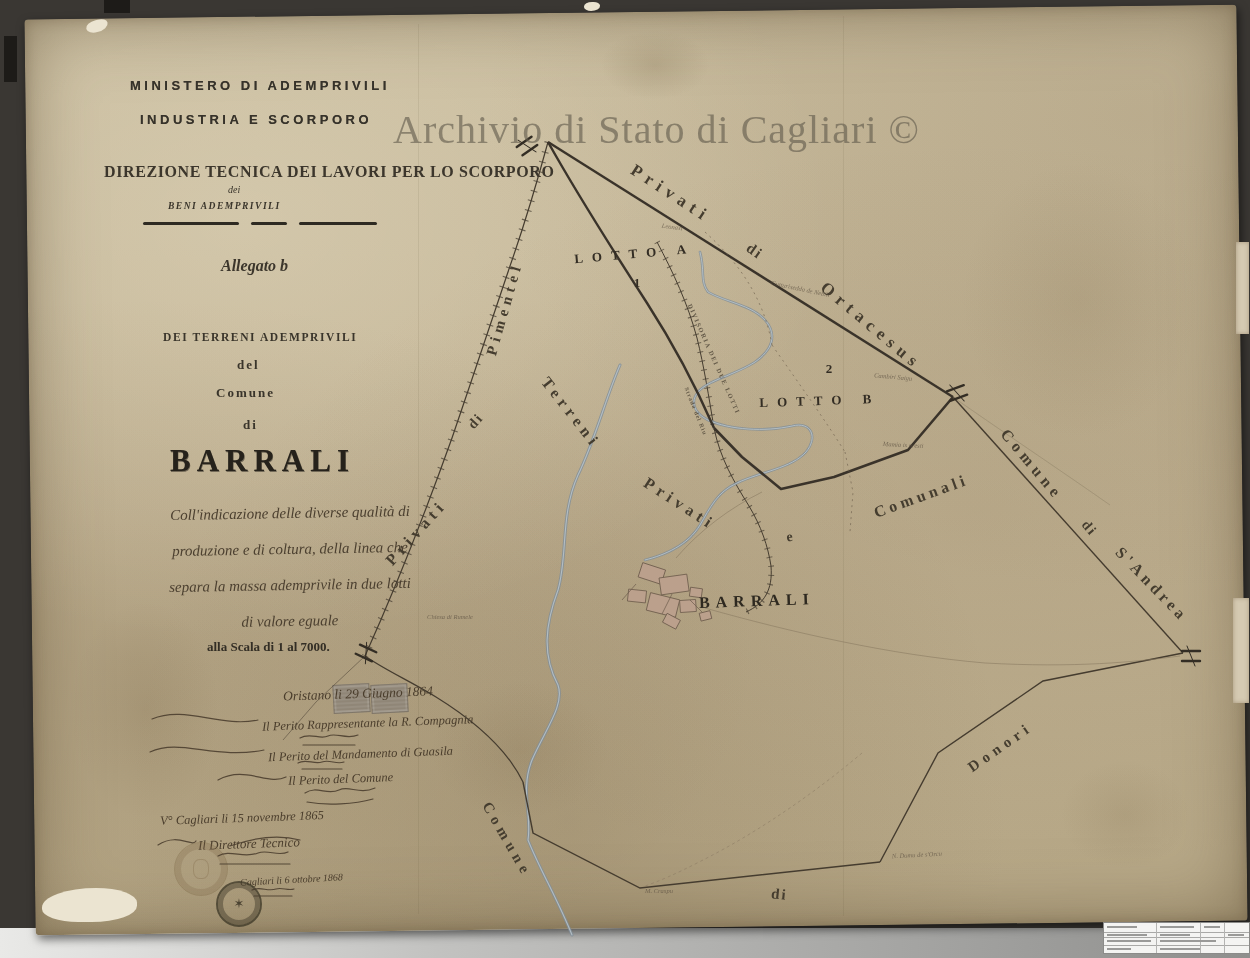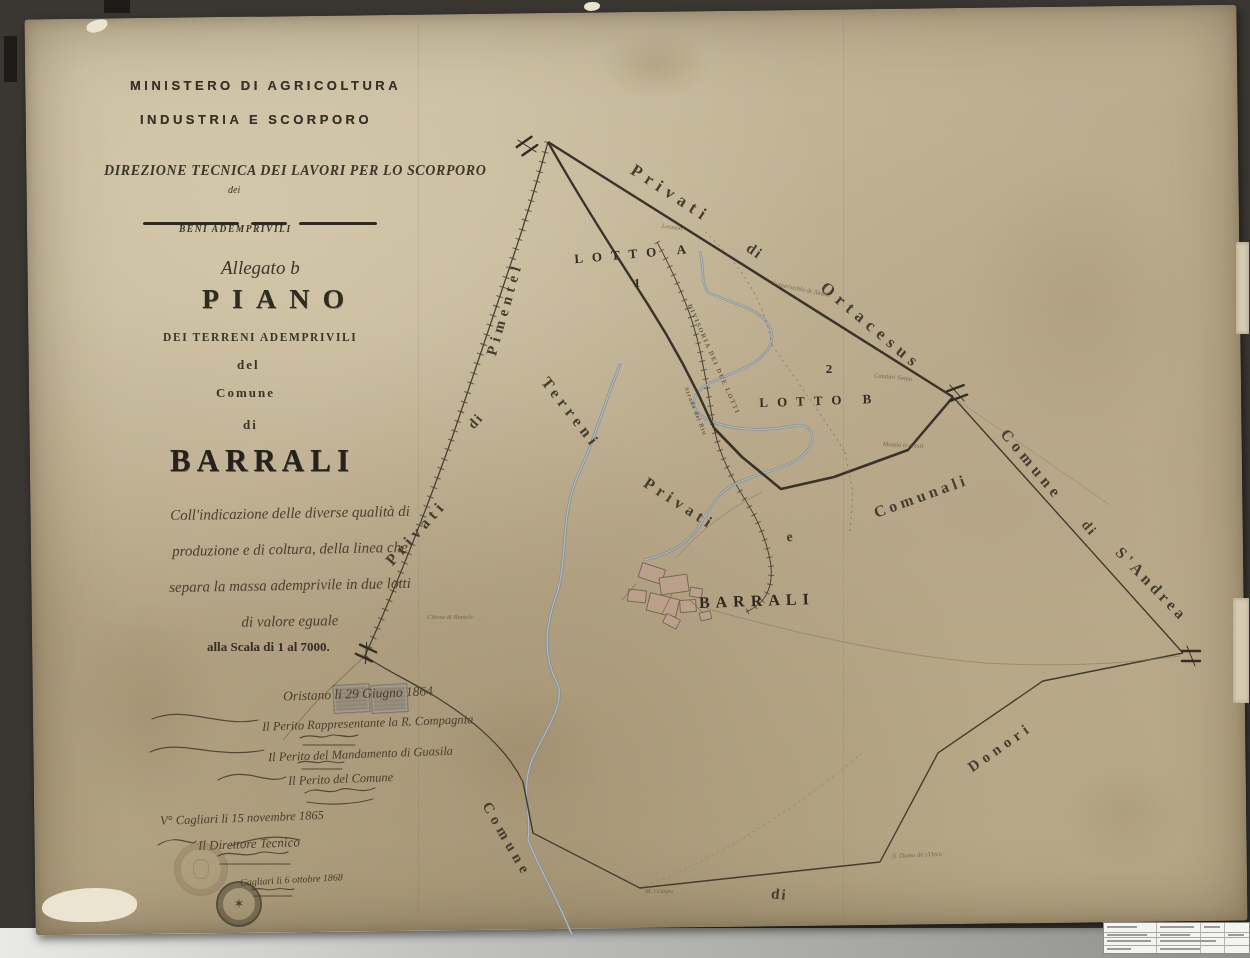--- a/index.html
+++ b/index.html
@@ -19,26 +19,26 @@
     box-shadow: inset 0 0 70px rgba(88,72,46,.5), inset 0 0 14px rgba(80,64,40,.35), 2px 4px 10px rgba(0,0,0,.55);}
   .stain{position:absolute;border-radius:50%;pointer-events:none;}
   .crease-v{position:absolute;width:1px;background:rgba(90,74,48,.10);}
   
   .tear{position:absolute;background:#ebe4d1;border-radius:50% 40% 55% 45%;}
   .sliver{position:absolute;background:#d5cab2;box-shadow:inset 0 0 4px rgba(120,100,70,.5);}
   .black-mark{position:absolute;background:#1d1b18;}
   
   .pt{position:absolute;color:#3a352b;white-space:nowrap;}
   .ministry{font-family:"Liberation Sans",sans-serif;font-weight:bold;font-size:13px;letter-spacing:3.5px;color:#36322a;text-shadow:0 0 .6px rgba(60,55,45,.7);}
-  .direz{font-style:italic;font-weight:bold;font-size:14px;letter-spacing:.6px;color:#3c362c;}
+  .direz{font-weight:bold;font-size:16px;letter-spacing:.6px;color:#3c362c;}
   .dei{font-style:italic;font-size:10px;}
   .beni{font-style:italic;font-weight:bold;font-size:9.5px;letter-spacing:1.5px;}
   .rule-row{position:absolute;display:flex;gap:12px;align-items:center;}
   .rule-bar{height:3px;background:#2e2a22;border-radius:2px;}
-  .allegato{font-style:italic;font-size:19px;color:#3c362c;}
+  .allegato{font-style:italic;font-size:16px;color:#3c362c;font-weight:bold;}
   .piano{font-weight:bold;font-size:28px;letter-spacing:13px;color:#2f2a22;text-shadow:.5px .5px 0 rgba(47,42,34,.4);}
   .subtitle{font-weight:bold;font-size:11.5px;letter-spacing:1.6px;}
   .midword{font-weight:bold;font-size:13px;letter-spacing:2px;}
   .barrali{font-weight:800;font-size:31px;letter-spacing:6px;color:#26221b;text-shadow:.6px .6px 0 rgba(38,34,27,.5);}
   .desc{position:absolute;left:125px;width:330px;text-align:center;font-style:italic;font-size:15px;color:#4c4030;transform:rotate(-1deg);white-space:nowrap;}
   .scale{font-weight:bold;font-size:13px;color:#332e25;}
   
   .hw{position:absolute;font-family:"Liberation Serif",serif;font-style:italic;color:#4a3d2c;transform:rotate(-2deg);white-space:nowrap;}
   
   .rev-stamp{position:absolute;width:35px;height:27px;background:
@@ -82,33 +82,32 @@
   <div class="crease-v" style="left:843px;top:16px;height:900px;"></div>
 
   <div class="black-mark" style="left:104px;top:0;width:26px;height:13px;"></div>
   <div class="black-mark" style="left:4px;top:36px;width:13px;height:46px;"></div>
   <div class="tear" style="left:86px;top:20px;width:22px;height:12px;transform:rotate(-14deg);"></div>
   <div class="tear" style="left:584px;top:2px;width:16px;height:9px;"></div>
   <div class="tear" style="left:42px;top:888px;width:95px;height:34px;border-radius:60% 45% 50% 40%;"></div>
   <div class="sliver" style="left:1236px;top:242px;width:13px;height:92px;"></div>
   <div class="sliver" style="left:1233px;top:598px;width:16px;height:105px;"></div>
 
-  <div class="pt ministry" style="left:130px;top:78px;">MINISTERO DI AGRICOLTURA</div>
+  <div class="pt ministry" style="left:130px;top:78px;">MINISTERO DI ADEMPRIVILI</div>
   <div class="pt ministry" style="left:140px;top:112px;">INDUSTRIA E SCORPORO</div>
   <div class="pt direz" style="left:104px;top:163px;">DIREZIONE TECNICA DEI LAVORI PER LO SCORPORO</div>
   <div class="pt dei" style="left:228px;top:184px;">dei</div>
-  <div class="pt beni" style="left:179px;top:201px;margin-top:23px;">BENI ADEMPRIVILI</div>
+  <div class="pt beni" style="left:168px;top:201px;">BENI ADEMPRIVILI</div>
   <div class="rule-row" style="left:143px;top:222px;">
     <div class="rule-bar" style="width:96px;"></div>
       <div class="rule-bar" style="width:36px;"></div>
       <div class="rule-bar" style="width:78px;"></div>
   </div>
 
   <div class="pt allegato" style="left:221px;top:257px;">Allegato b</div>
-  <div class="pt piano" style="left:202px;top:283px;">PIANO</div>
   <div class="pt subtitle" style="left:163px;top:331px;">DEI TERRENI ADEMPRIVILI</div>
   <div class="pt midword" style="left:237px;top:357px;">del</div>
   <div class="pt midword" style="left:216px;top:385px;">Comune</div>
   <div class="pt midword" style="left:243px;top:417px;">di</div>
   <div class="pt barrali" style="left:170px;top:443px;">BARRALI</div>
 
   <div class="desc" style="top:505px;">Coll'indicazione delle diverse qualità di</div>
   <div class="desc" style="top:541px;">produzione e di coltura, della linea che</div>
   <div class="desc" style="top:577px;">separa la massa ademprivile in due lotti</div>
   <div class="desc" style="top:613px;">di valore eguale</div>
@@ -247,20 +246,21 @@
         <text x="672" y="229" transform="rotate(8 672 229)" font-size="6.5" class="ml-micro">Leonaxi</text>
         <text x="800" y="291" transform="rotate(12 800 291)" font-size="6.5" class="ml-micro">Gutturixedda de Nebili</text>
         <text x="893" y="379" transform="rotate(5 893 379)" font-size="6.5" class="ml-micro">Cambiri Saigu</text>
         <text x="903" y="447" transform="rotate(3 903 447)" font-size="6.5" class="ml-micro">Mamia is aresti</text>
         <text x="450" y="619" transform="rotate(0 450 619)" font-size="6.5" class="ml-micro">Chiesa di Rumele</text>
         <text x="659" y="893" transform="rotate(0 659 893)" font-size="6.5" class="ml-micro">M. Craspu</text>
         <text x="917" y="857" transform="rotate(-3 917 857)" font-size="6.5" class="ml-micro">N. Domu de s'Orcu</text>
       </g>
   </svg>
 
+  <div class="watermark">Archivio di Stato di Cagliari ©</div>
 
   <div class="meta-box">
     <div class="h" style="top:9px;"></div>
       <div class="h" style="top:14px;"></div>
       <div class="h" style="top:22px;"></div>
     <div class="v" style="left:52px;"></div>
       <div class="v" style="left:96px;"></div>
       <div class="v" style="left:120px;"></div>
     <div class="t" style="left:3px;top:3px;width:30px;"></div>
     <div class="t" style="left:56px;top:3px;width:34px;"></div>

